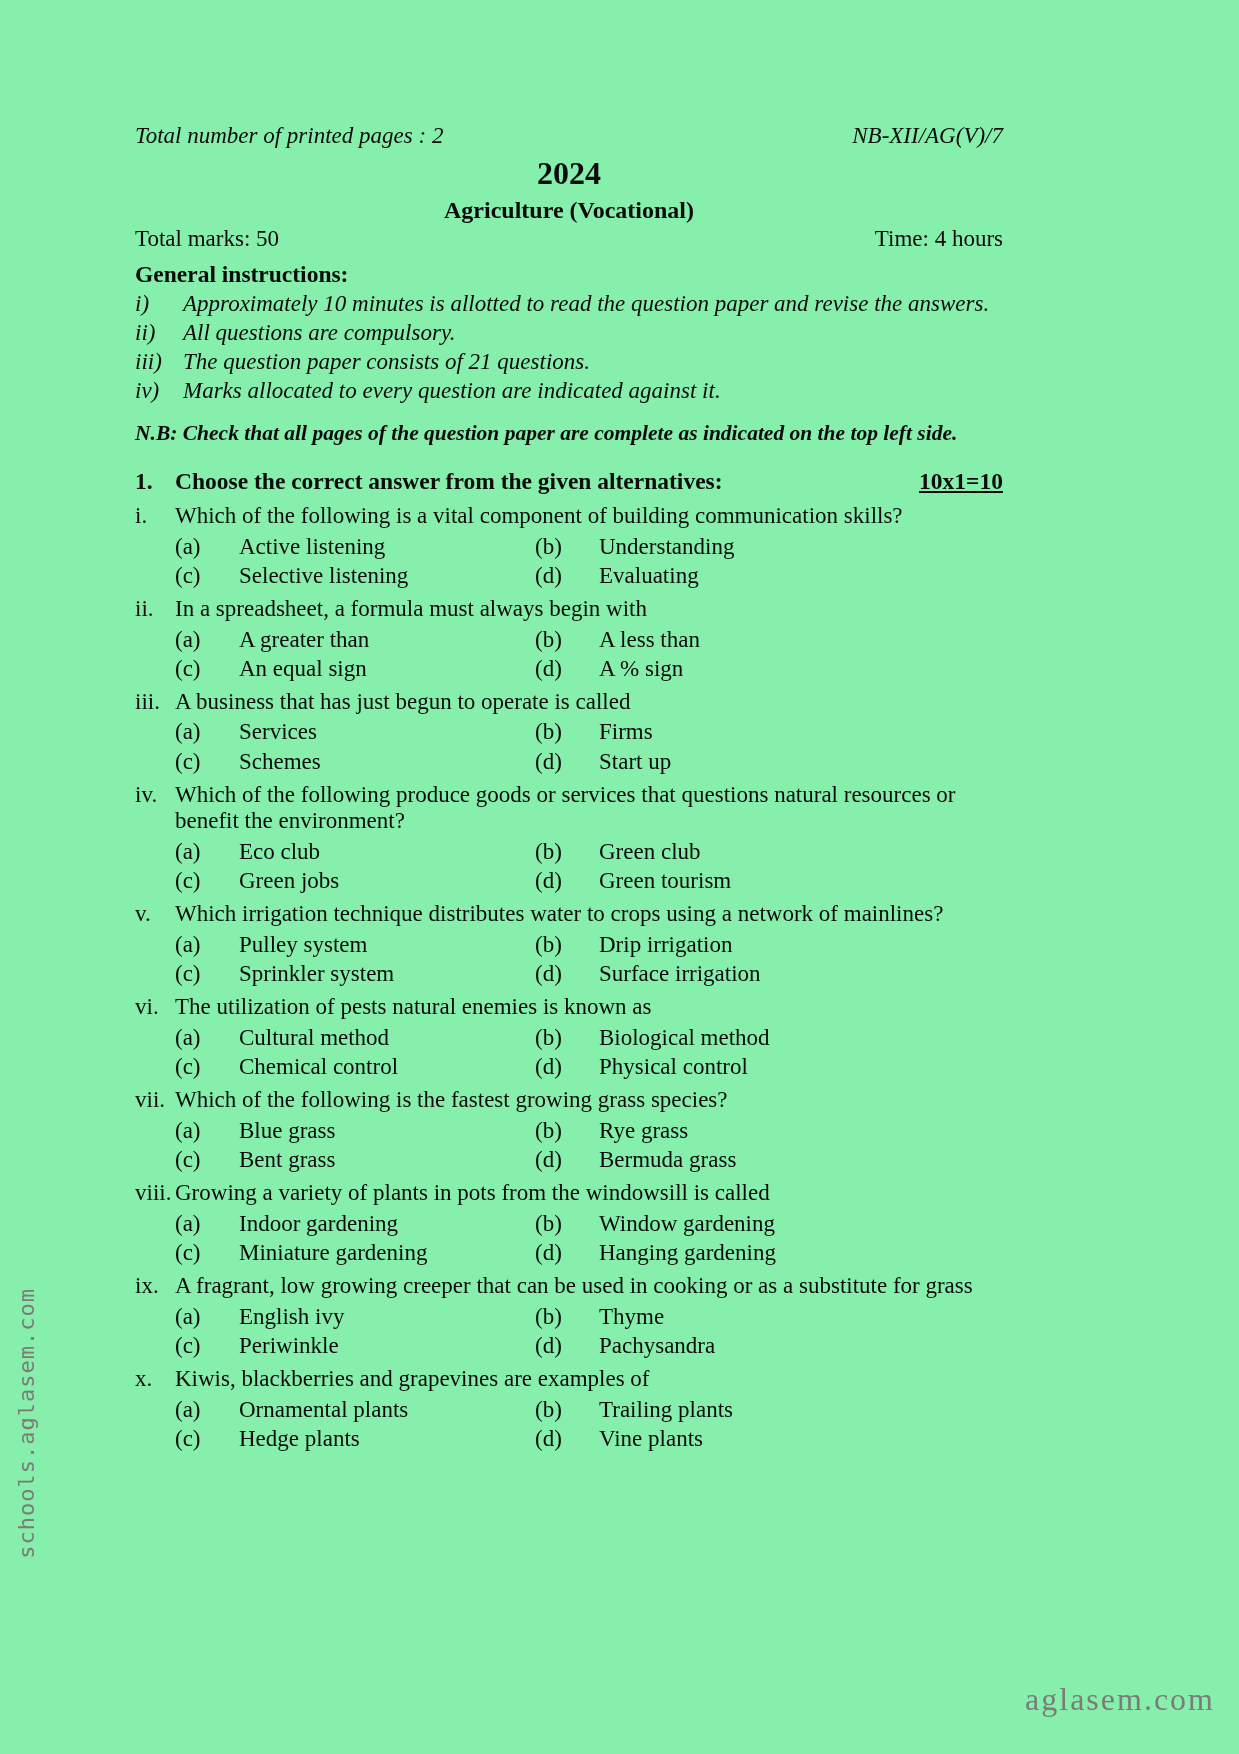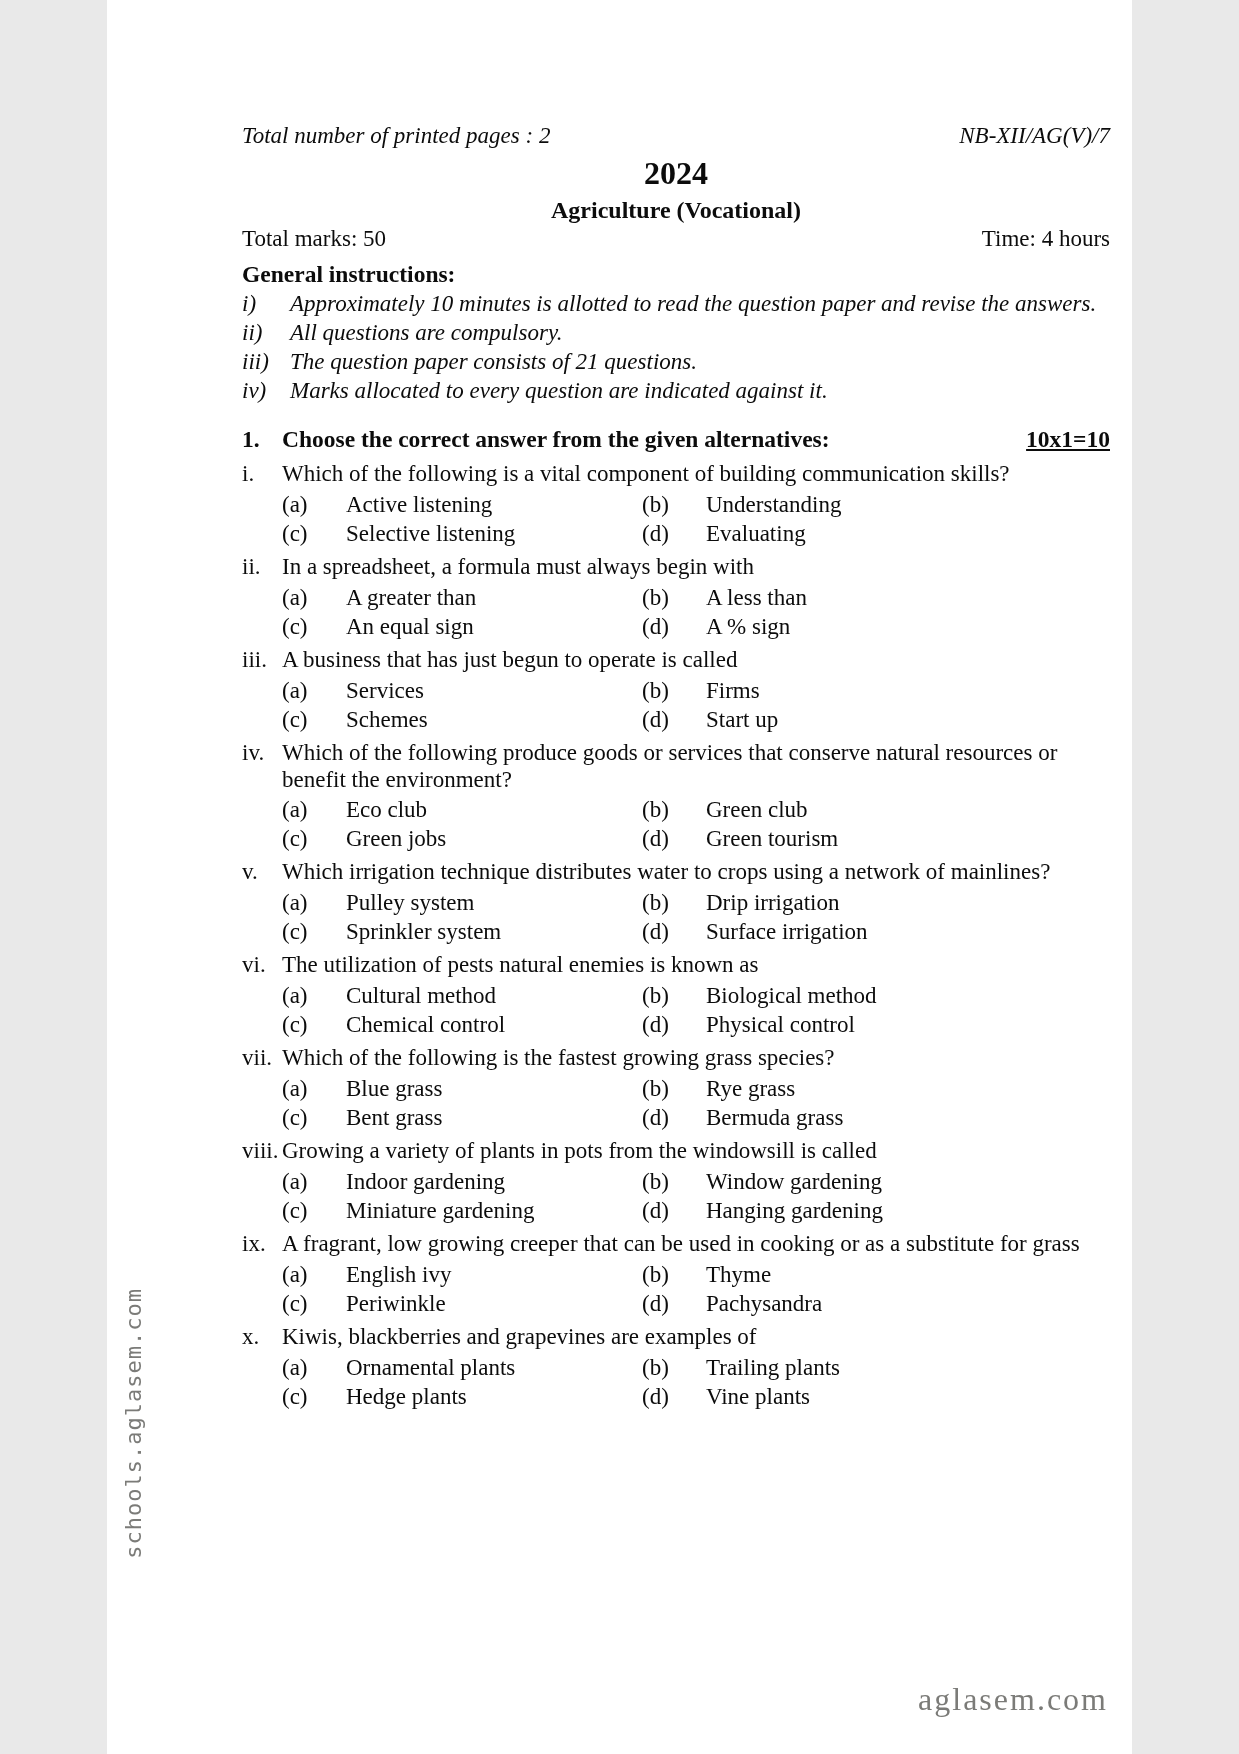--- a/index.html
+++ b/index.html
@@ -1,19 +1,19 @@
 <!DOCTYPE html>
 <html><head>
 <meta charset="utf-8">
 <style>
   * { box-sizing: border-box; }
   html, body { margin: 0; padding: 0; background: #e9e9e9; }
   .page {
-    width: 1025px; height: 1754px;
-    background: #ffffff;
+    width: 1239px; height: 1754px;
+    background: #86efac;
     position: relative;
     overflow: hidden;
     margin: 0 auto;
     font-family: "Liberation Serif", serif;
     color: #0c0c0c;
     font-size: 23px;
     line-height: 1.2;
   }
   .content { position: absolute; left: 135px; top: 122px; width: 868px; }
 
@@ -106,20 +106,21 @@
     <span class="instr-num">iii)</span>
     <span class="instr-text">The question paper consists of 21 questions.</span>
   </div>
 
   <div class="instr-row">
     <span class="instr-num">iv)</span>
     <span class="instr-text">Marks allocated to every question are indicated against it.</span>
   </div>
 </div>
 
+    <div class="nb">N.B: Check that all pages of the question paper are complete as indicated on the top left side.</div>
 
     <div class="q1-heading">
       <span class="q1-num">1.</span>
       <span class="q1-text">Choose the correct answer from the given alternatives:</span>
       <span class="q1-marks">10x1=10</span>
     </div>
 
     <div>
   <div class="question">
     <div class="q-row">
@@ -168,21 +169,21 @@
       <span class="opt-label">(c)</span>
       <span class="opt-text">Schemes</span>
       <span class="opt-label">(d)</span>
       <span class="opt-text">Start up</span>
     </div>
   </div>
 
   <div class="question">
     <div class="q-row">
       <span class="q-num">iv.</span>
-      <span class="q-text">Which of the following produce goods or services that conserve natural resources or benefit the environment?</span>
+      <span class="q-text">Which of the following produce goods or services that questions natural resources or benefit the environment?</span>
     </div>
     <div class="options">
       <span class="opt-label">(a)</span>
       <span class="opt-text">Eco club</span>
       <span class="opt-label">(b)</span>
       <span class="opt-text">Green club</span>
       <span class="opt-label">(c)</span>
       <span class="opt-text">Green jobs</span>
       <span class="opt-label">(d)</span>
       <span class="opt-text">Green tourism</span>

